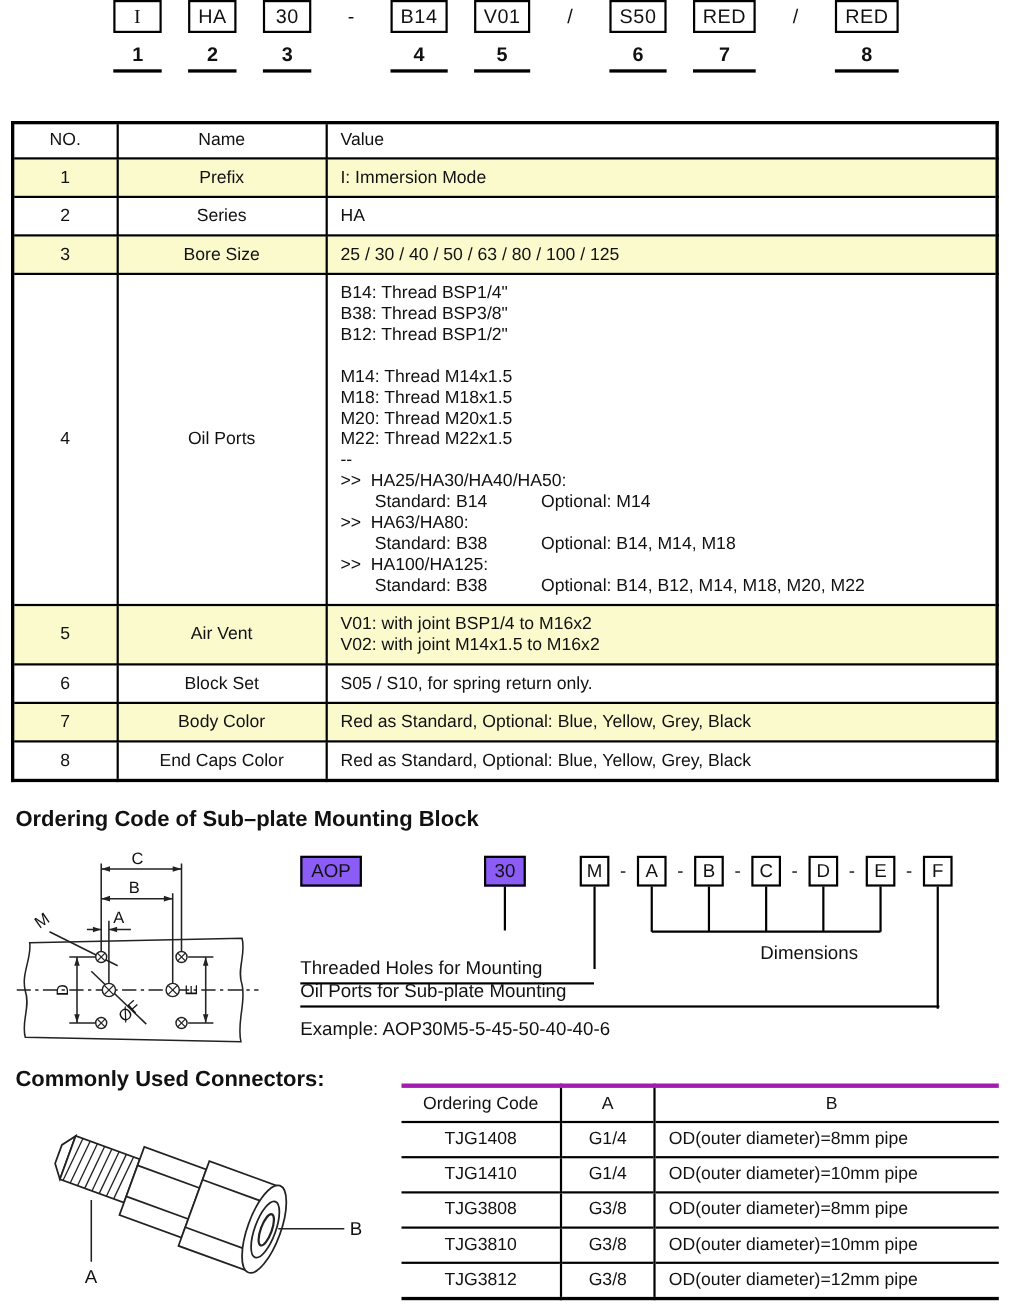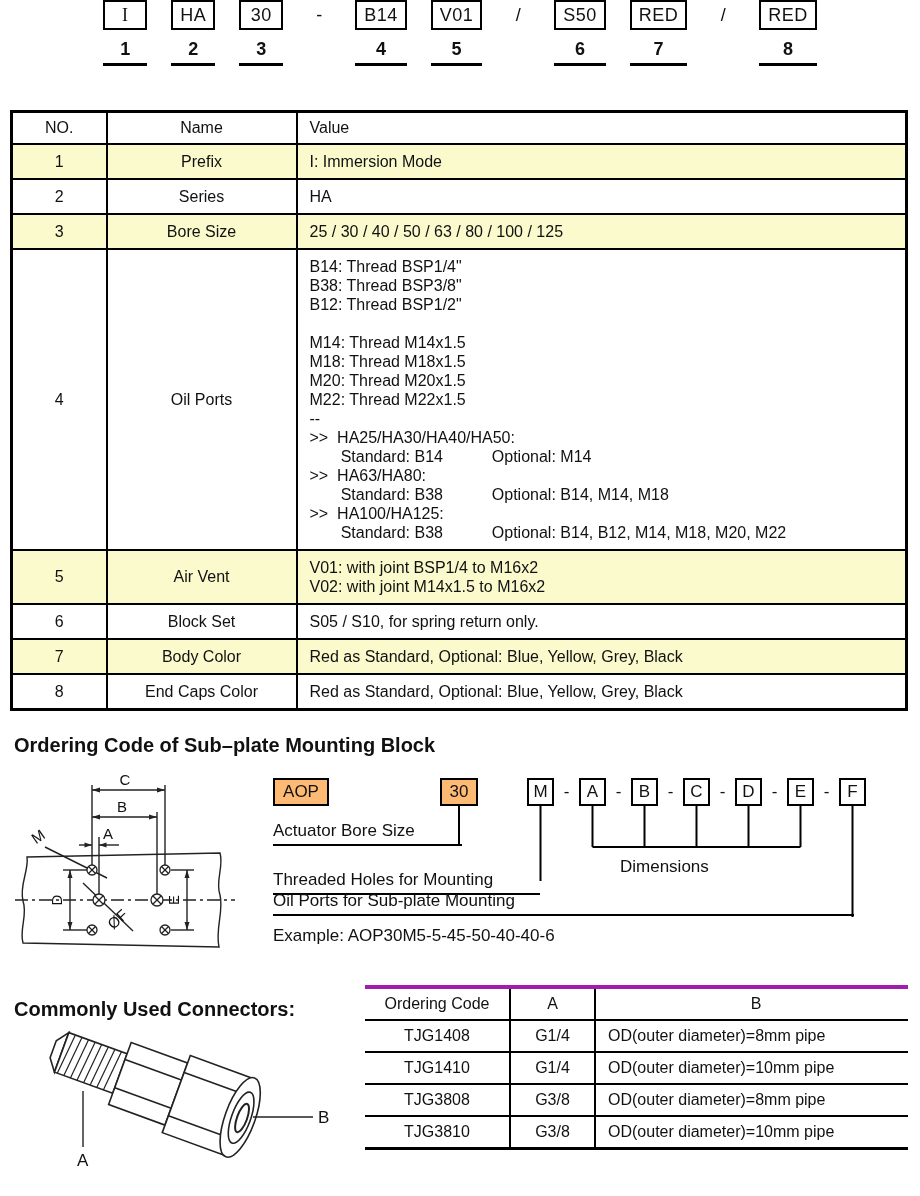--- a/index.html
+++ b/index.html
@@ -39,44 +39,44 @@
   .value-line { white-space:pre-wrap; line-height:19px; min-height:19px; }
   tr.hl { background:#FAFACD; }
 
   
   .subplate { position:absolute; left:0; top:730px; width:920px; height:235px; }
   .sec-title { position:absolute; font-size:20px; font-weight:bold; margin:0; white-space:nowrap; }
   .subplate .sec-title { left:14px; top:4px; }
   .subplate-svg { position:absolute; left:15px; top:35px; }
   .ocode-box {
     position:absolute; box-sizing:border-box; border:2px solid #000; height:28px;
-    display:flex; align-items:center; justify-content:center; font-size:17px; background:#fdba74;
+    display:flex; align-items:center; justify-content:center; font-size:17px; background:#8b5cf6;
   }
   #aop-box { left:273px; top:48px; width:56px; }
   #bore-box { left:440px; top:48px; width:38px; }
   .letters-row { position:absolute; left:527px; top:48px; display:flex; align-items:center; }
   .letter-box {
     box-sizing:border-box; border:2px solid #000; width:27px; height:28px;
     display:flex; align-items:center; justify-content:center; font-size:17px; background:#fff;
   }
   .letter-sep { width:25px; text-align:center; font-size:17px; }
   .callout {
     position:absolute; font-size:17px; line-height:22px;
     border-bottom:2px solid #000; padding-bottom:2px; white-space:nowrap;
   }
   #label-abs  { left:273px; top:90px;  width:189px; }
   #label-thm  { left:273px; top:139px; width:267px; }
   #label-oil  { left:273px; top:160px; width:581px; }
-  #label-dim  { position:absolute; left:620px; top:127px; width:160px; text-align:left; font-size:17px; }
+  #label-dim  { position:absolute; left:620px; top:127px; width:160px; text-align:right; font-size:17px; }
   #example-text { position:absolute; left:273px; top:196px; font-size:17px; }
   .overlay-svg { position:absolute; left:0; top:0; pointer-events:none; }
 
   
   .connectors { position:absolute; left:0; top:965px; width:920px; height:231px; }
-  .connectors .sec-title { left:14px; top:5px;margin-top:28px; }
+  .connectors .sec-title { left:14px; top:5px; }
   .connector-svg { position:absolute; left:25px; top:40px; }
   .conn-table {
     position:absolute; left:365px; top:20px; width:543px;
     border-collapse:collapse; table-layout:fixed;
     border-top:4px solid #a21caf; border-bottom:3px solid #000;
   }
   .conn-table tr { border-bottom:2px solid #000; }
   .conn-table th, .conn-table td { font-size:16px; font-weight:normal; padding:6px 4px; text-align:center; }
   .conn-table th:nth-child(n+2), .conn-table td:nth-child(n+2) { border-left:2px solid #000; }
   .conn-table .c-b { text-align:left; padding-left:12px; }
@@ -319,21 +319,20 @@
         <line x1="852.5" y1="76" x2="852.5" y2="187"></line>
         <line x1="592.5" y1="76" x2="592.5" y2="117"></line>
         <line x1="644.5" y1="76" x2="644.5" y2="117"></line>
         <line x1="696.5" y1="76" x2="696.5" y2="117"></line>
         <line x1="748.5" y1="76" x2="748.5" y2="117"></line>
         <line x1="800.5" y1="76" x2="800.5" y2="117"></line>
         <line x1="592.5" y1="117" x2="800.5" y2="117"></line>
       </g>
     </svg>
 
-    <div class="callout" id="label-abs">Actuator Bore Size</div>
     <div class="callout" id="label-thm">Threaded Holes for Mounting</div>
     <div id="label-dim">Dimensions</div>
     <div class="callout" id="label-oil">Oil Ports for Sub-plate Mounting</div>
     <div id="example-text">Example: AOP30M5-5-45-50-40-40-6</div>
   </div>
 
   <div class="connectors">
     <h2 class="sec-title">Commonly Used Connectors:</h2>
 
     <svg class="connector-svg" width="310" height="170" viewBox="0 0 310 170">
@@ -395,17 +394,22 @@
           <tr>
             <td>TJG3808</td>
             <td>G3/8</td>
             <td class="c-b">OD(outer diameter)=8mm pipe</td>
           </tr>
           <tr>
             <td>TJG3810</td>
             <td>G3/8</td>
             <td class="c-b">OD(outer diameter)=10mm pipe</td>
           </tr>
+          <tr>
+            <td>TJG3812</td>
+            <td>G3/8</td>
+            <td class="c-b">OD(outer diameter)=12mm pipe</td>
+          </tr>
         </tbody>
     </table>
   </div>
 
 </div>
 
 </body></html>

